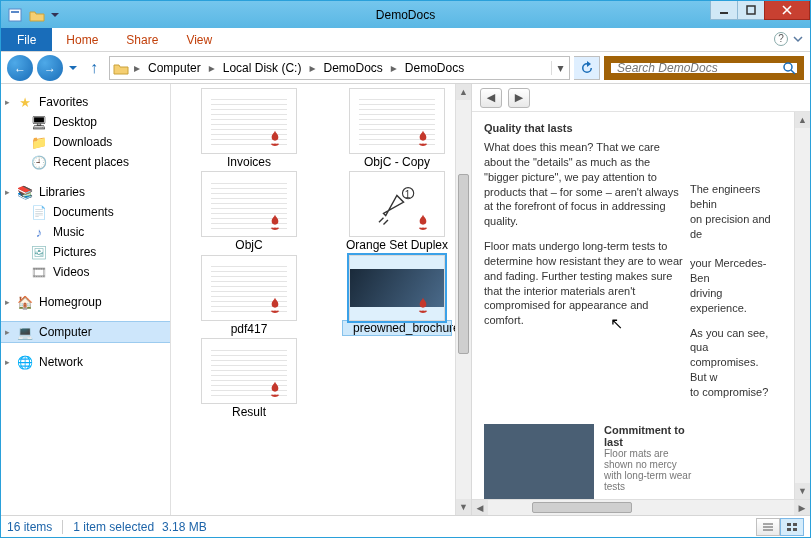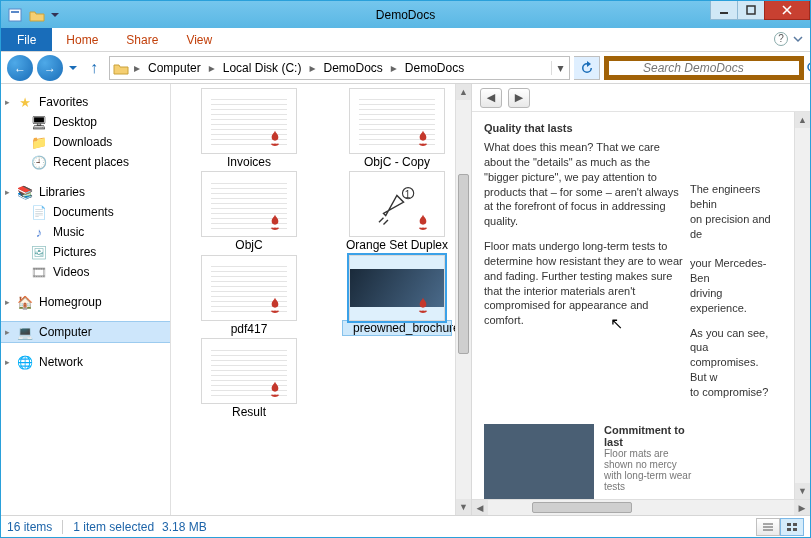--- a/index.html
+++ b/index.html
@@ -26,21 +26,21 @@
 .navrow { height: 32px; display: flex; align-items: center; gap: 4px; padding: 2px 6px 2px 6px; border-bottom: 1px solid #d6d6d6; background: #fff; }
 .nav-circle { width: 26px; height: 26px; border-radius: 50%; background: radial-gradient(circle at 30% 30%, #4ea9e8, #1a6db8); display: flex; align-items: center; justify-content: center; color: #fff; font-size: 12px; }
 .nav-hist { width: 12px; height: 20px; display:flex; align-items:center; justify-content:center; color:#1a6db8; }
 .nav-up { width: 22px; height: 22px; display:flex; align-items:center; justify-content:center; color:#1a6db8; font-size:16px; }
 .address { flex: 1; height: 24px; border: 1px solid #bfbfbf; display: flex; align-items: center; background: #fff; }
 .addr-icon { width: 22px; display: flex; justify-content: center; }
 .crumb { padding: 0 6px; height: 100%; display: flex; align-items: center; }
 .crumb-sep { color: #666; padding: 0 2px; }
 .addr-drop { width: 18px; border-left: 1px solid #dcdcdc; text-align:center; color:#555; }
 .addr-refresh { width: 26px; height:24px; border:1px solid #bfbfbf; border-left:none; background:#dfefff; display:flex; align-items:center; justify-content:center; color:#1a6db8; }
-.search { width: 200px; height: 24px; border: 5px solid #a16207; display: flex; align-items: center; padding-left: 28px; }
+.search { width: 200px; height: 24px; border: 7px solid #a16207; display: flex; align-items: center; }
 .search input { border: none; outline: none; flex: 1; padding: 0 6px; font-size: 12px; color: #777; font-style: italic; background: transparent; }
 .search-btn { width: 24px; display:flex; align-items:center; justify-content:center; color:#1a6db8; }
 
 
 .main { display: flex; height: calc(100% - 27px - 24px - 32px - 22px); }
 .sidebar { width: 170px; border-right: 1px solid #e0e0e0; padding: 8px 0; overflow: hidden; }
 .side-group { margin-bottom: 10px; }
 .side-head { display: flex; align-items: center; padding: 2px 4px 2px 16px; }
 .side-head .tri { width: 10px; color:#7a7a7a; font-size:9px; margin-left:-12px; margin-right:2px; }
 .side-item { display: flex; align-items: center; padding: 2px 4px 2px 30px; height: 20px; }

